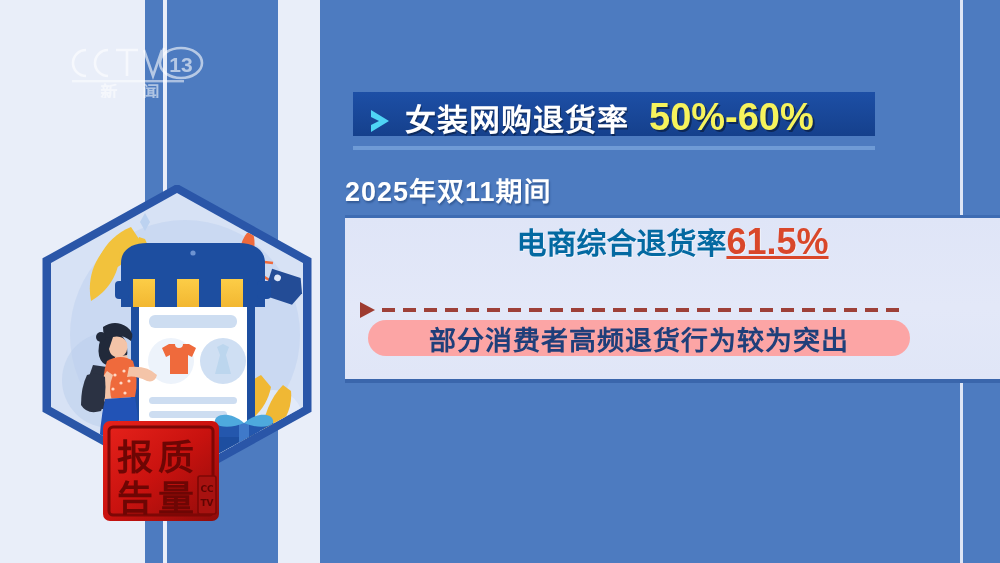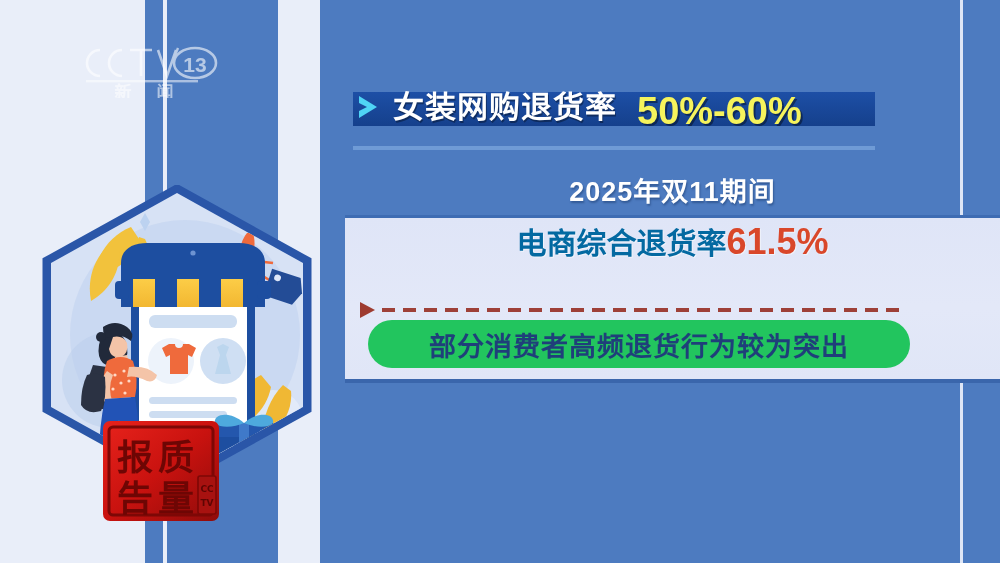--- a/index.html
+++ b/index.html
@@ -23,23 +23,23 @@
   
   .panel {
     position:absolute; left:345px; top:215px; width:655px; height:168px;
     background:linear-gradient(180deg,#dfe5f7 0%,#e3e8f8 55%,#e0e6f7 100%);
     border-top:3px solid #3e6cb3;
     border-bottom:4px solid #3a66ac;
   }
 
   
   .headline {
-    position:absolute; left:353px; top:92px; width:522px; height:34px;
+    position:absolute; left:353px; top:92px; width:522px; height:44px;
     background:linear-gradient(180deg,#1d4fa6 0%,#15408c 100%);
-    display:flex; align-items:flex-start; padding-left:2px; gap:12px;
+    display:flex; align-items:flex-end; padding-left:14px; gap:12px;
   }
   .headline-underline {
     position:absolute; left:353px; top:146px; width:522px; height:4px;
     background:#6f9bd6;
   }
   .chev {
     width:26px; height:30px; flex:0 0 auto; display:block;
   }
   .headline-text {
     font-size:31px; font-weight:bold; color:#ffffff; letter-spacing:1px;
@@ -48,39 +48,40 @@
   }
   .headline-num {
     font-size:38px; font-weight:bold; color:#f6f35c; letter-spacing:0px;
     white-space:nowrap; line-height:1; margin-left:8px;
     text-shadow:2px 2px 0 rgba(0,0,0,.4);
   }
 
   
   .subtitle {
     position:absolute; left:345px; top:170px; width:655px;
-    text-align:center;
+    text-align:left;
     font-size:27px; font-weight:bold; color:#ffffff; letter-spacing:1px;
     text-shadow:1px 2px 2px rgba(20,50,100,.45);
   }
 
   
   .stat-line {
     position:absolute; width:655px; left:345px;
     text-align:center; white-space:nowrap; line-height:1;
   }
   .stat-line.l1 { top:224px; }
   .stat-line.l2 { top:268px; }
   .stat-label {
     font-size:30px; font-weight:bold; color:#0369a1; letter-spacing:0px;
     text-shadow:1px 1px 0 rgba(255,255,255,.55);
   }
   .stat-value {
     font-size:36px; font-weight:bold; color:#d9472a; letter-spacing:0px;
     text-shadow:1px 1px 0 rgba(255,255,255,.5);
+    text-decoration:underline;
   }
   .stat-prefix {
     font-size:28px; font-weight:bold; color:#d9472a;
     text-shadow:1px 1px 0 rgba(255,255,255,.5);
   }
 
   
   .divider-row { position:absolute; left:360px; top:302px; width:540px; height:16px; }
   .tri {
     position:absolute; left:0; top:0; width:0; height:0;
@@ -88,31 +89,31 @@
     border-top:8px solid transparent;
     border-bottom:8px solid transparent;
   }
   .dashes {
     position:absolute; left:22px; top:6px; right:0; height:4px;
     background:repeating-linear-gradient(90deg,#9e4038 0 13px,transparent 13px 21px);
   }
 
   
   .pill {
-    position:absolute; left:368px; top:320px; width:542px; height:48px;
-    background:#22c55e; border-radius:24px;
+    position:absolute; left:368px; top:320px; width:542px; height:36px;
+    background:#fca5a5; border-radius:24px;
     display:flex; align-items:center; justify-content:center;
   }
   .pill-text {
     font-size:27px; font-weight:bold; color:#1f3f7a; letter-spacing:1px;
     white-space:nowrap;
   }
 
   
-  .logo { position:absolute; left:70px; top:36px; width:148px; height:62px; opacity:.62; }
+  .logo { position:absolute; left:56px; top:36px; width:148px; height:62px; opacity:.62; }
   .logo svg { display:block; }
 
   
   .hex-wrap { position:absolute; left:35px; top:185px; width:285px; height:300px; }
   .hex-wrap svg { display:block; }
 
   
   .seal { position:absolute; left:100px; top:418px; width:122px; height:108px; }
   .seal svg { display:block; }
 </style>

